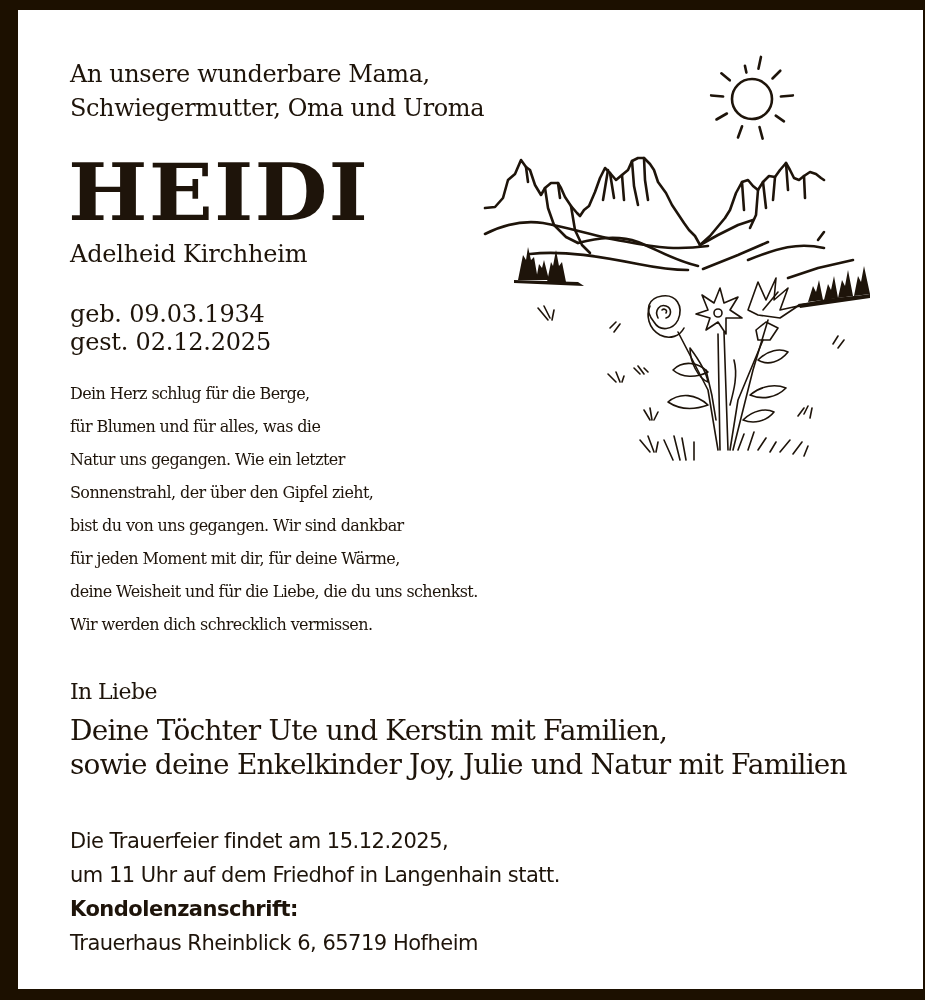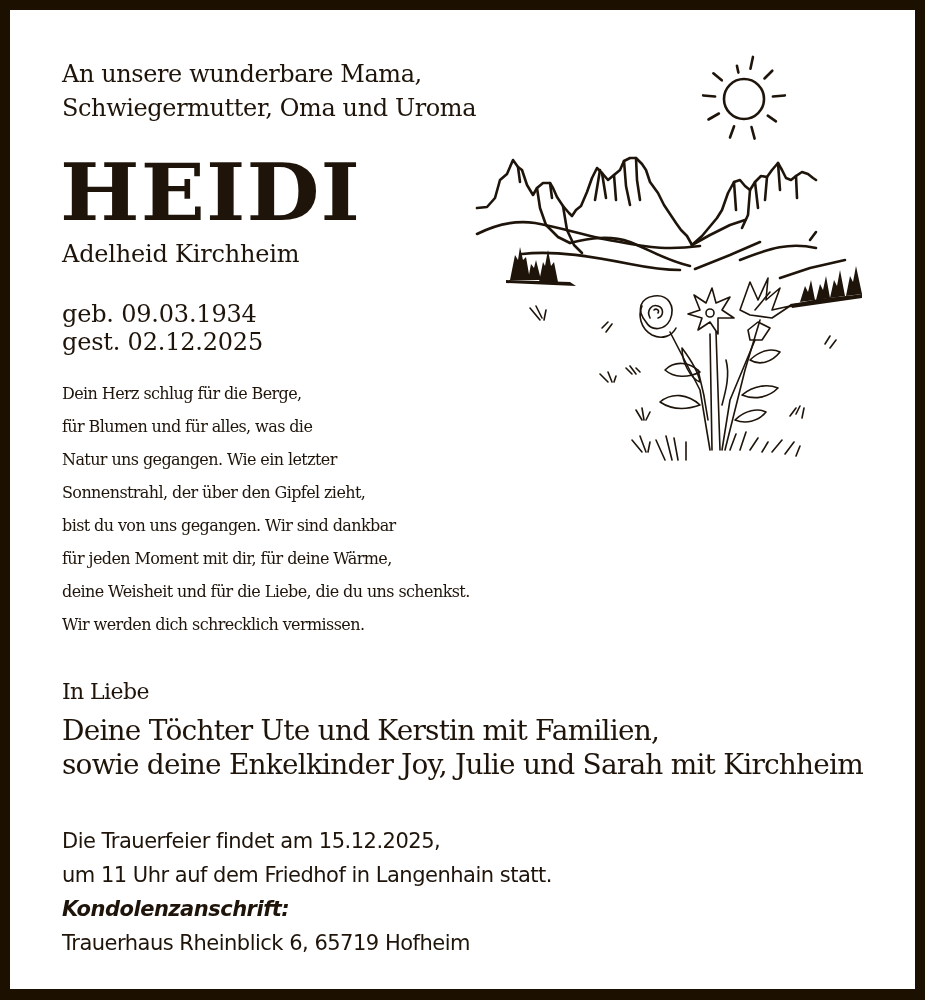--- a/index.html
+++ b/index.html
@@ -1,35 +1,35 @@
 <!DOCTYPE html>
 <html><head>
   <meta charset="utf-8">
   <style>
     html, body { margin: 0; padding: 0; background: #1c1000; }
     body { width: 925px; height: 1000px; position: relative; overflow: hidden; }
     .frame {
-      position: absolute; left: 10px; top: 10px; width: 905px; height: 979px;
+      position: absolute; left: 18px; top: 10px; width: 905px; height: 979px;
       background: #ffffff; box-sizing: border-box;
     }
     .ink { color: #1e140a; }
     .serif { font-family: "DejaVu Serif", "Liberation Serif", serif; }
     .sans { font-family: "DejaVu Sans", "Liberation Sans", sans-serif; }
     .abs { position: absolute; white-space: nowrap; }
 
     .dedication { left: 52px; top: 47px; font-size: 24px; line-height: 34px; }
     .dedication div { letter-spacing: -0.4px; }
     .name { left: 50px; top: 138px; font-size: 78px; line-height: 90px; font-weight: bold; letter-spacing: 1px; transform: scaleX(1.08); transform-origin: left center; }
     .fullname { left: 52px; top: 230px; font-size: 24px; line-height: 28px; letter-spacing: -0.2px; }
     .dates { left: 52px; top: 290px; font-size: 24px; line-height: 28px; letter-spacing: -0.2px; }
     .poem { left: 52px; top: 367px; font-size: 16px; line-height: 33px; letter-spacing: -0.6px; }
     .signoff-title { left: 52px; top: 664px; font-size: 22px; line-height: 36px; letter-spacing: -0.6px; }
     .signoff { left: 52px; top: 704px; font-size: 28px; line-height: 34px; letter-spacing: -0.8px; }
     .info { left: 52px; top: 814px; font-size: 21px; line-height: 34px; letter-spacing: -0.5px; }
-    .info .bold { font-weight: bold; font-style: italic; }
+    .info .bold { font-weight: bold; }
 
     .illustration { position: absolute; left: 465px; top: 40px; width: 395px; height: 430px; }
   </style>
 </head>
 <body>
 
 <div class="frame">
 
   <div class="abs dedication serif ink">
     <div>An unsere wunderbare Mama,</div>
@@ -53,21 +53,21 @@
     <div>bist du von uns gegangen. Wir sind dankbar</div>
     <div>für jeden Moment mit dir, für deine Wärme,</div>
     <div>deine Weisheit und für die Liebe, die du uns schenkst.</div>
     <div>Wir werden dich schrecklich vermissen.</div>
   </div>
 
   <div class="abs signoff-title serif ink">In Liebe</div>
 
   <div class="abs signoff serif ink">
     <div>Deine Töchter Ute und Kerstin mit Familien,</div>
-    <div>sowie deine Enkelkinder Joy, Julie und Sarah mit Kirchheim</div>
+    <div>sowie deine Enkelkinder Joy, Julie und Natur mit Familien</div>
   </div>
 
   <div class="abs info sans ink">
     <div>Die Trauerfeier findet am 15.12.2025,</div>
     <div>um 11 Uhr auf dem Friedhof in Langenhain statt.</div>
     <div class="bold">Kondolenzanschrift:</div>
     <div>Trauerhaus Rheinblick 6, 65719 Hofheim</div>
   </div>
 
   <svg class="illustration" viewBox="465 40 395 430" fill="none" stroke="#1e140a" stroke-width="2.6" stroke-linecap="round" stroke-linejoin="round">

